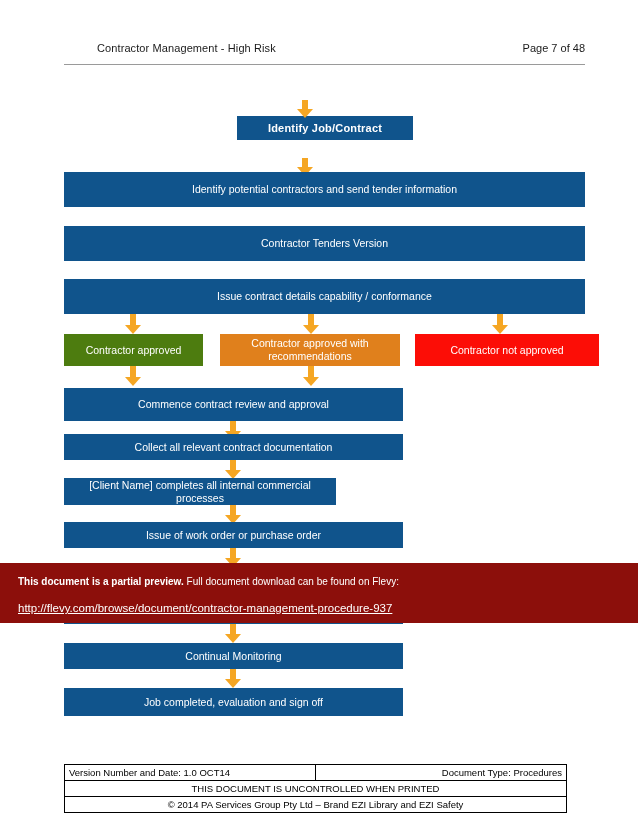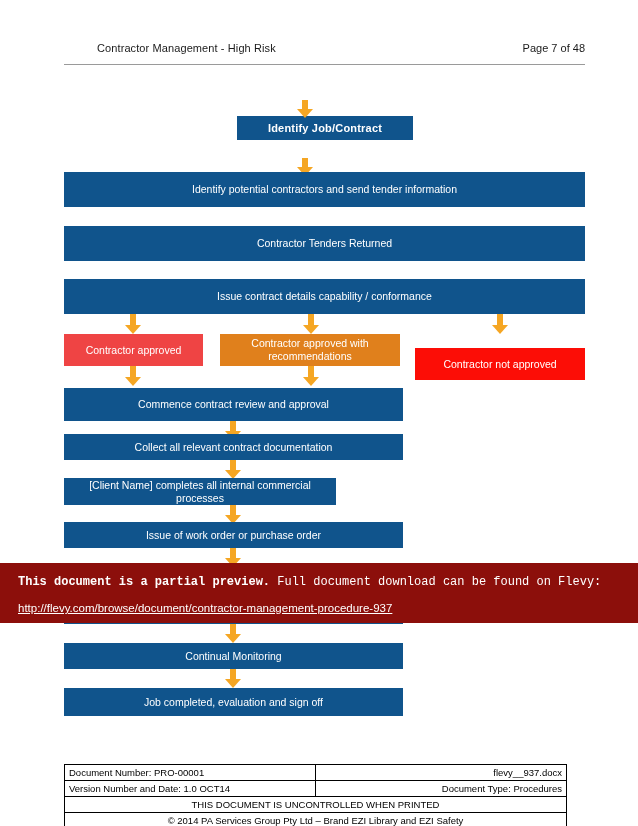--- a/index.html
+++ b/index.html
@@ -57,21 +57,21 @@
     display: flex;
     align-items: center;
     justify-content: center;
     text-align: center;
     color: #ffffff;
     font-size: 10.5px;
     line-height: 13px;
     padding: 2px 6px;
   }
   .node.blue   { background: #10548c; }
-  .node.green  { background: #ef4444; }
+  .node.green  { background: #4d7c0f; }
   .node.orange { background: #e0801c; }
   .node.red    { background: #fc0d06; }
   .node.bold   { font-weight: bold; font-size: 11px; letter-spacing: 0.2px; }
   .node .line2 { display: block; }
 
   
   .arrow {
     position: absolute;
     width: 16px;
   }
@@ -98,24 +98,23 @@
     left: 0;
     top: 563px;
     width: 638px;
     height: 60px;
     background: #8c0f0b;
     color: #ffffff;
     box-sizing: border-box;
     padding: 11px 0 0 18px;
   }
   .preview-banner .bl1 {
-    font-size: 12px;
+    font-size: 10px;
     line-height: 16px;
     white-space: nowrap;
-    font-family: Liberation Mono, monospace;
   }
   .preview-banner .bl1 .strong {
     font-weight: bold;
   }
   .preview-banner .bl2 {
     font-size: 11.5px;
     line-height: 16px;
     margin-top: 10px;
     text-decoration: underline;
     white-space: nowrap;
@@ -164,21 +163,21 @@
   <div class="arrow" style="left:297px; top:158px; height:18px;">
     <div class="shaft" style="height:9px;"></div>
     <div class="head" style="top:9px;"></div>
   </div>
 
   <div class="node blue" style="left:64px; top:172px; width:521px; height:35px;">
     <span>Identify potential contractors and send tender information</span>
   </div>
 
   <div class="node blue" style="left:64px; top:226px; width:521px; height:35px;">
-    <span>Contractor Tenders Returned</span>
+    <span>Contractor Tenders Version</span>
   </div>
 
   <div class="node blue" style="left:64px; top:279px; width:521px; height:35px;">
     <span>Issue contract details capability / conformance</span>
   </div>
 
   <div class="arrow" style="left:125px; top:314px; height:22px;">
     <div class="shaft" style="height:11px;"></div>
     <div class="head" style="top:11px;"></div>
   </div>
@@ -193,21 +192,21 @@
 
   <div class="node green" style="left:64px; top:334px; width:139px; height:32px;">
     <span>Contractor approved</span>
   </div>
 
   <div class="node orange" style="left:220px; top:334px; width:180px; height:32px; flex-direction:column;align-items:center;">
     <span>Contractor approved with</span>
     <span class="line2">recommendations</span>
   </div>
 
-  <div class="node red" style="left:415px; top:348px; width:170px; height:32px;">
+  <div class="node red" style="left:415px; top:334px; width:184px; height:32px;">
     <span>Contractor not approved</span>
   </div>
 
   <div class="arrow" style="left:125px; top:366px; height:22px;">
     <div class="shaft" style="height:11px;"></div>
     <div class="head" style="top:11px;"></div>
   </div>
   <div class="arrow" style="left:303px; top:366px; height:22px;">
     <div class="shaft" style="height:11px;"></div>
     <div class="head" style="top:11px;"></div>
@@ -276,24 +275,20 @@
 <div class="preview-banner">
   <div class="bl1">
     <span class="strong">This document is a partial preview.</span>
     <span>Full document download can be found on Flevy:</span>
   </div>
   <div class="bl2">http://flevy.com/browse/document/contractor-management-procedure-937</div>
 </div>
 
 <table class="footer-table">
   <tbody>
-      <tr>
-    <td class="ft-left">Document Number:  PRO-00001</td>
-    <td class="ft-right">flevy__937.docx</td>
-  </tr>
   <tr>
     <td class="ft-left">Version Number and Date:  1.0    OCT14</td>
     <td class="ft-right">Document Type: Procedures</td>
   </tr>
   <tr>
     <td class="ft-full" colspan="2">THIS DOCUMENT IS UNCONTROLLED WHEN PRINTED</td>
   </tr>
   <tr>
     <td class="ft-full" colspan="2">© 2014 PA Services Group Pty Ltd – Brand EZI Library and EZI Safety</td>
   </tr>

